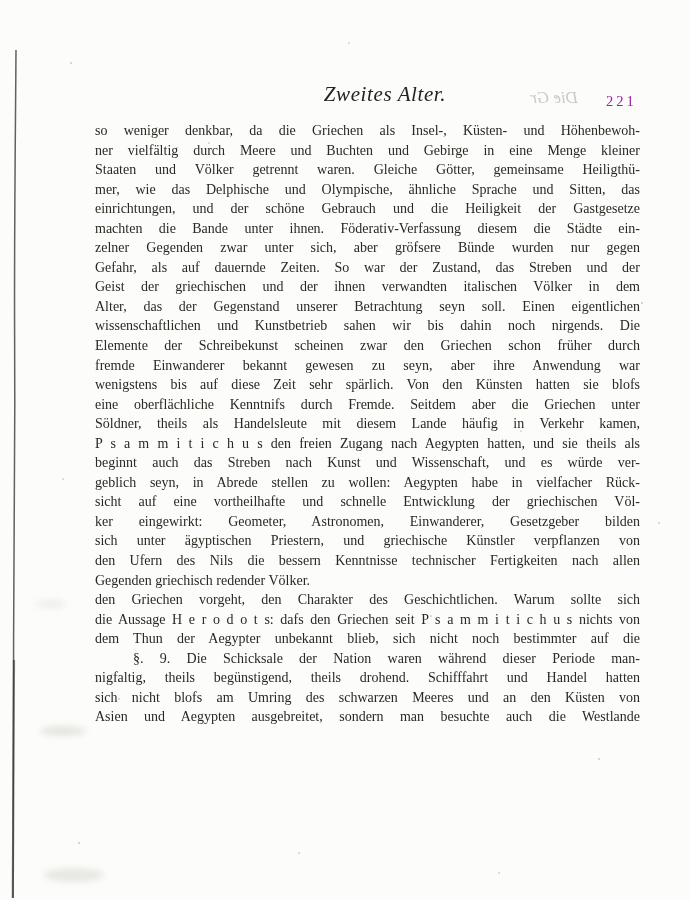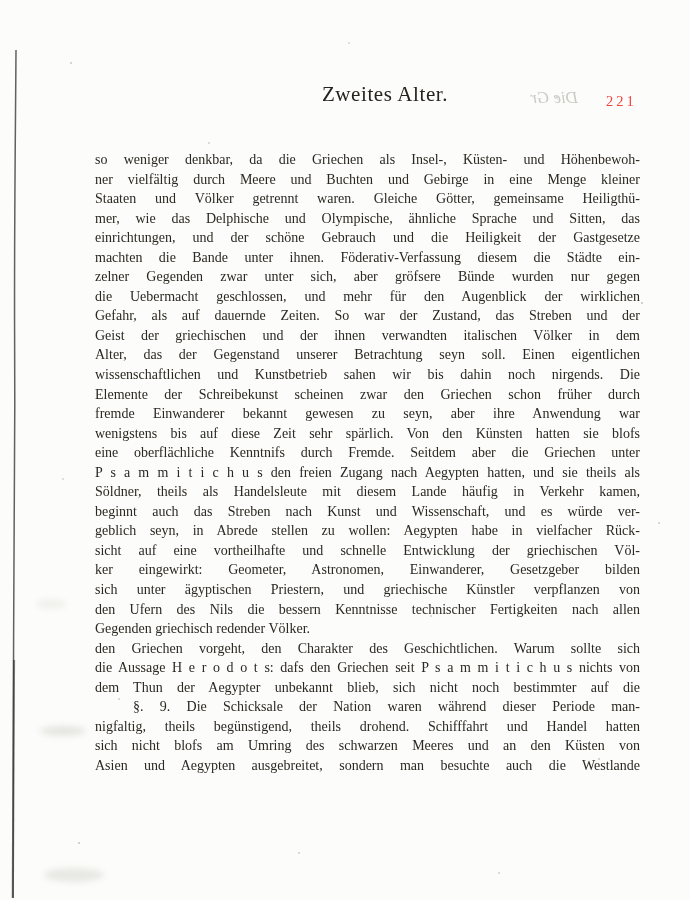--- a/index.html
+++ b/index.html
@@ -19,32 +19,32 @@
   }
   .smudge{position:absolute;background:#b9b9b2;opacity:.35;filter:blur(3px);border-radius:50%;}
   .smudge.s1{left:40px;top:726px;width:46px;height:10px;}
   .smudge.s2{left:36px;top:600px;width:30px;height:8px;opacity:.22;}
   .smudge.s3{left:44px;top:868px;width:60px;height:14px;opacity:.3;}
   
   .crease{position:absolute;left:0;top:0;pointer-events:none;}
   
   .header-title{
     position:absolute;top:82px;left:0;width:690px;box-sizing:border-box;padding-left:80px;
-    text-align:center;font-size:21px;letter-spacing:.6px;color:#26231d;
+    text-align:center;font-style:italic;font-size:21px;letter-spacing:.6px;color:#26231d;
   }
   .page-number{
-    position:absolute;top:93px;left:606px;font-size:14.5px;letter-spacing:3px;color:#ef4444;
+    position:absolute;top:93px;left:606px;font-size:14.5px;letter-spacing:3px;color:#a21caf;
   }
   .bleed{
     position:absolute;top:88px;left:458px;width:120px;
     transform:scaleX(-1);font-style:italic;font-size:17px;color:#cbcbc5;
     filter:blur(.7px);white-space:nowrap;
   }
   
-  .textblock{position:absolute;left:95px;top:121px;width:545px;font-size:14px;margin-top:29px;}
+  .textblock{position:absolute;left:95px;top:121px;width:545px;font-size:14px;}
   .line{
     text-align:justify;text-align-last:justify;
     line-height:19.55px;height:19.55px;white-space:normal;
   }
   .line.end{text-align-last:left;}
   .line.indent{text-indent:38px;}
 </style>
 </head>
 <body>
 
@@ -66,31 +66,30 @@
   <div class="page-number">221</div>
 
   <div class="textblock">
       <div class="line">so weniger denkbar, da die Griechen als Insel-, Küsten- und Höhenbewoh-</div>
       <div class="line">ner vielfältig durch Meere und Buchten und Gebirge in eine Menge kleiner</div>
       <div class="line">Staaten und Völker getrennt waren. Gleiche Götter, gemeinsame Heiligthü-</div>
       <div class="line">mer, wie das Delphische und Olympische, ähnliche Sprache und Sitten, das</div>
       <div class="line">einrichtungen, und der schöne Gebrauch und die Heiligkeit der Gastgesetze</div>
       <div class="line">machten die Bande unter ihnen. Föderativ-Verfassung diesem die Städte ein-</div>
       <div class="line">zelner Gegenden zwar unter sich, aber gröfsere Bünde wurden nur gegen</div>
-      <div class="line">die Uebermacht geschlossen, und mehr für den Augenblick der wirklichen</div>
       <div class="line">Gefahr, als auf dauernde Zeiten. So war der Zustand, das Streben und der</div>
       <div class="line">Geist der griechischen und der ihnen verwandten italischen Völker in dem</div>
       <div class="line">Alter, das der Gegenstand unserer Betrachtung seyn soll. Einen eigentlichen</div>
       <div class="line">wissenschaftlichen und Kunstbetrieb sahen wir bis dahin noch nirgends. Die</div>
       <div class="line">Elemente der Schreibekunst scheinen zwar den Griechen schon früher durch</div>
       <div class="line">fremde Einwanderer bekannt gewesen zu seyn, aber ihre Anwendung war</div>
       <div class="line">wenigstens bis auf diese Zeit sehr spärlich. Von den Künsten hatten sie blofs</div>
       <div class="line">eine oberflächliche Kenntnifs durch Fremde. Seitdem aber die Griechen unter</div>
+      <div class="line">Söldner, theils als Handelsleute mit diesem Lande häufig in Verkehr kamen,</div>
       <div class="line">P s a m m i t i c h u s den freien Zugang nach Aegypten hatten, und sie theils als</div>
-      <div class="line">Söldner, theils als Handelsleute mit diesem Lande häufig in Verkehr kamen,</div>
       <div class="line">beginnt auch das Streben nach Kunst und Wissenschaft, und es würde ver-</div>
       <div class="line">geblich seyn, in Abrede stellen zu wollen: Aegypten habe in vielfacher Rück-</div>
       <div class="line">sicht auf eine vortheilhafte und schnelle Entwicklung der griechischen Völ-</div>
       <div class="line">ker eingewirkt: Geometer, Astronomen, Einwanderer, Gesetzgeber bilden</div>
       <div class="line">sich unter ägyptischen Priestern, und griechische Künstler verpflanzen von</div>
       <div class="line">den Ufern des Nils die bessern Kenntnisse technischer Fertigkeiten nach allen</div>
       <div class="line end">Gegenden griechisch redender Völker.</div>
       <div class="line">den Griechen vorgeht, den Charakter des Geschichtlichen. Warum sollte sich</div>
       <div class="line">die Aussage H e r o d o t s: dafs den Griechen seit P s a m m i t i c h u s nichts von</div>
       <div class="line">dem Thun der Aegypter unbekannt blieb, sich nicht noch bestimmter auf die</div>

